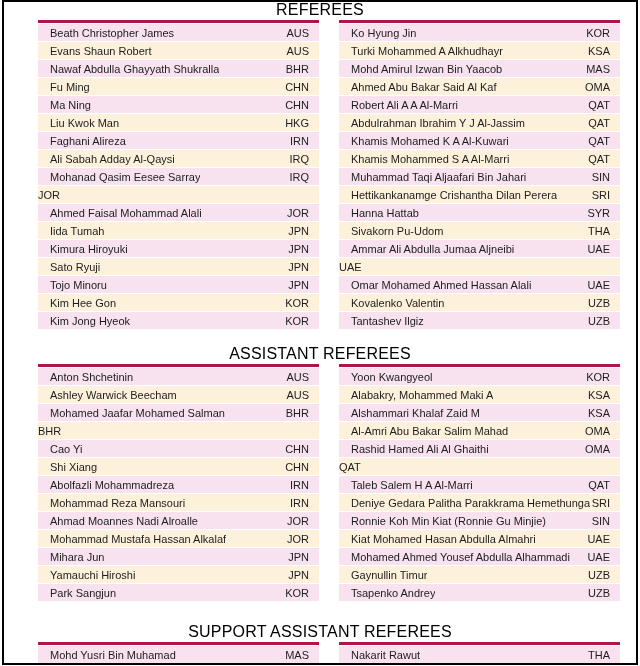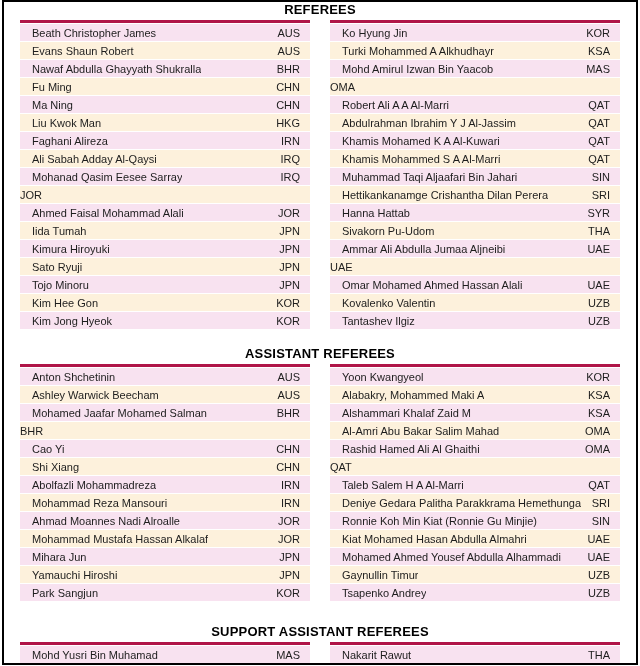--- a/index.html
+++ b/index.html
@@ -23,33 +23,33 @@
   .frame {
     position: absolute;
     left: 2px; top: 0px; right: 2px; bottom: 1px;
     border: 2px solid var(--page-border);
     pointer-events: none;
     z-index: 5;
   }
   .content { position: absolute; left: 0; top: 0; width: 640px; }
   .section-title {
     text-align: center;
-    font-weight: bold;
-    font-size: 13px;
+    font-weight: normal;
+    font-size: 16px;
     line-height: 14px;
     color: var(--title);
     letter-spacing: 0.2px;
   }
   .sec-1 .section-title { margin-top: 3px; }
   .sec-2 .section-title { margin-top: 18px; }
   .sec-3 .section-title { margin-top: 24px; }
   .tables {
     display: flex;
     gap: 20px;
-    padding-left: 20px;
+    padding-left: 38px;
     padding-right: 20px;
     margin-top: 3px;
   }
   .reftable {
     flex: 1;
     border-top: 3px solid var(--table-border);
   }
   .row {
     height: 17px;
     margin-top: 1px;
@@ -157,20 +157,21 @@
           </div>
           <div class="row">
             <span class="name">Turki Mohammed A Alkhudhayr</span>
             <span class="cc">KSA</span>
           </div>
           <div class="row">
             <span class="name">Mohd Amirul Izwan Bin Yaacob</span>
             <span class="cc">MAS</span>
           </div>
           <div class="row">
+            <span class="name">Ahmed Abu Bakar Said Al Kaf</span>
             <span class="cc">OMA</span>
           </div>
           <div class="row">
             <span class="name">Robert Ali A A Al-Marri</span>
             <span class="cc">QAT</span>
           </div>
           <div class="row">
             <span class="name">Abdulrahman Ibrahim Y J Al-Jassim</span>
             <span class="cc">QAT</span>
           </div>

